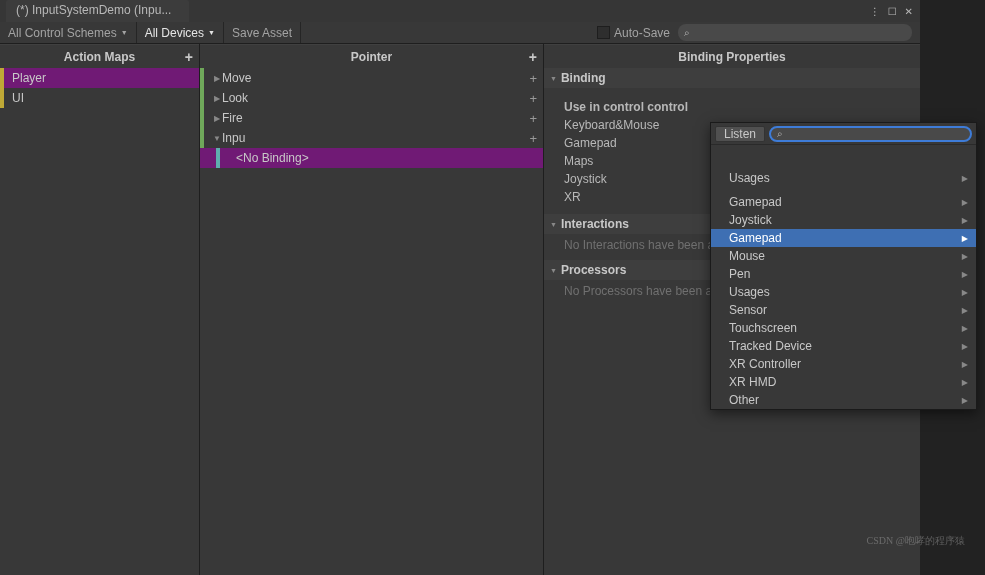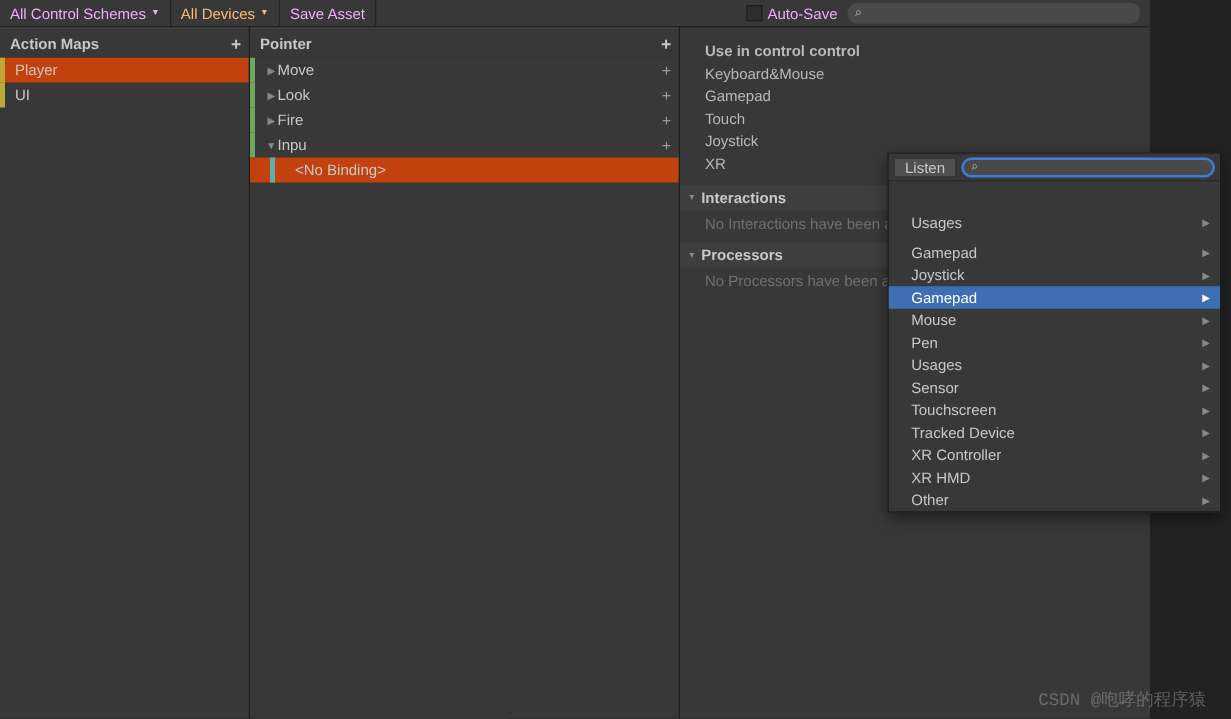--- a/index.html
+++ b/index.html
@@ -5,41 +5,41 @@
     * { box-sizing: border-box; margin: 0; padding: 0; font-family: Arial, sans-serif; font-size: 12px; }
     body { background: #222; color: #b8b8b8; width: 985px; height: 575px; position: relative; overflow: hidden; }
     
     .window { width: 920px; height: 575px; background: #282828; display: flex; flex-direction: column; }
     .title-bar { background: #363636; height: 22px; display: flex; align-items: center; padding: 0 6px; color: #b8b8b8; position: relative; }
     .title-bar-tab { background: #3c3c3c; height: 22px; padding: 3px 18px 3px 10px; border-radius: 2px 2px 0 0; font-size: 11px; position: relative; }
     .title-bar-controls { position: absolute; right: 4px; display: flex; gap: 2px; align-items: center; }
     .title-bar-controls span { color: #b8b8b8; font-size: 10px; padding: 2px 3px; }
     
     .toolbar { background: #383838; height: 22px; display: flex; align-items: center; border-bottom: 1px solid #1e1e1e; gap: 0; }
-    .toolbar-item { height: 100%; padding: 0 8px; display: flex; align-items: center; color: #f0abfc; border-right: 1px solid #252525; }
-    .toolbar-item.disabled { color: #fdba74; }
+    .toolbar-item { height: 100%; padding: 0 8px; display: flex; align-items: center; color: #a3a3a3; border-right: 1px solid #252525; }
+    .toolbar-item.disabled { color: #e5e5e5; }
     .dropdown-arrow { font-size: 7px; margin-left: 4px; }
     .toolbar-spacer { flex: 1; }
     .checkbox { width: 13px; height: 13px; border: 1px solid #1e1e1e; background: #2e2e2e; margin-right: 4px; }
     .toolbar-search { background: #494949; height: 17px; width: 234px; border-radius: 8px; display: flex; align-items: center; padding: 0 6px; margin-right: 8px; }
     .search-glyph { color: #b8b8b8; font-size: 10px; }
     
     .panels { display: flex; flex: 1; min-height: 0; }
     .panel { display: flex; flex-direction: column; border-right: 1px solid #1e1e1e; }
     .panel:last-child { border-right: none; }
-    .panel-header { background: #383838; height: 24px; display: flex; align-items: center; padding: 0 8px; color: #c8c8c8; font-size: 11px; font-weight: bold; position: relative; border-top: 1px solid #404040; }
+    .panel-header { background: #383838; height: 24px; display: flex; align-items: center; padding: 0 8px; color: #c8c8c8; font-size: 11px; font-weight: bold; position: relative; border-top: 1px solid #404040; justify-content: center; }
     .panel-header .plus-btn { position: absolute; right: 6px; color: #c8c8c8; font-size: 14px; }
     .panel-body { flex: 1; background: #383838; overflow: hidden; }
     
     .panel-action-maps { width: 200px; }
     .panel-actions { width: 344px; }
     .panel-binding { flex: 1; }
     
     .list-item { height: 20px; display: flex; align-items: center; padding: 0 4px 0 0; color: #c8c8c8; position: relative; }
-    .list-item.selected { background: #c2410c; }
+    .list-item.selected { background: #701a75; }
     .color-stripe { width: 4px; height: 100%; margin-right: 8px; }
     .yellow-stripe { background: #bfa936; }
     .green-stripe { background: #6fa85a; }
     .teal-stripe { background: #5faeae; }
     .list-indent { width: 16px; }
     .tree-arrow { font-size: 8px; color: #888; width: 10px; text-align: center; }
     .tree-arrow.open { color: #888; }
     .plus-mini { position: absolute; right: 6px; color: #999; font-size: 13px; }
     
     .section-hdr { background: #3e3e3e; height: 20px; display: flex; align-items: center; padding: 0 6px; color: #c8c8c8; font-size: 11px; font-weight: bold; }
@@ -55,26 +55,36 @@
     .popup-search-row { display: flex; align-items: center; height: 22px; padding: 2px 4px; gap: 4px; background: #383838; border-bottom: 1px solid #2a2a2a; }
     .listen-btn { background: #505050; border: 1px solid #333; height: 16px; padding: 0 8px; color: #c8c8c8; font-size: 11px; line-height: 14px; border-radius: 2px; }
     .popup-search { flex: 1; background: #494949; height: 16px; border-radius: 8px; border: 2px solid #3e7cd8; display: flex; align-items: center; padding: 0 6px; }
     .popup-search input { background: transparent; border: none; color: #c8c8c8; outline: none; width: 100%; font-size: 11px; }
     .popup-divider { height: 24px; }
     .popup-item { height: 18px; display: flex; align-items: center; padding: 0 10px 0 18px; color: #c8c8c8; font-size: 11.5px; position: relative; }
     .popup-item.highlighted { background: #3e6fb3; color: #fff; }
     .popup-item .chev { position: absolute; right: 8px; font-size: 8px; color: #888; }
     .popup-item.highlighted .chev { color: #fff; }
     
-    .watermark { position: absolute; right: 20px; bottom: 6px; color: rgba(200,200,200,0.35); font-size: 14px; font-family: Liberation Mono, monospace; }
+    .watermark { position: absolute; right: 20px; bottom: 27px; color: rgba(200,200,200,0.35); font-size: 10px; font-family: Liberation Serif, serif; }
   </style>
 </head>
 <body>
 
 <div class="window">
+  <div class="title-bar">
+    <div class="title-bar-tab">
+      <span>(*) InputSystemDemo (Inpu...</span>
+    </div>
+    <div class="title-bar-controls">
+      <span>⋮</span>
+      <span>☐</span>
+      <span>✕</span>
+    </div>
+  </div>
 
   <div class="toolbar">
     <div class="toolbar-item">
       <span>All Control Schemes</span>
       <span class="dropdown-arrow">▼</span>
     </div>
     <div class="toolbar-item disabled">
       <span>All Devices</span>
       <span class="dropdown-arrow">▼</span>
     </div>
@@ -141,33 +151,40 @@
         </div>
         <div class="list-item selected">
           <span class="list-indent"></span>
           <span class="color-stripe teal-stripe"></span>
           <span style="margin-left:8px">&lt;No Binding&gt;</span>
         </div>
       </div>
     </div>
 
     <div class="panel panel-binding">
+      <div class="panel-header">
+        <span>Binding Properties</span>
+      </div>
       <div class="panel-body">
+        <div class="section-hdr">
+          <span class="fold">▼</span>
+          <span>Binding</span>
+        </div>
         <div style="height:10px"></div>
         <div class="prop-row">
             <span class="prop-label prop-bold">Use in control control</span>
           </div>
         <div class="prop-row">
             <span class="prop-label">Keyboard&amp;Mouse</span>
           </div>
         <div class="prop-row">
             <span class="prop-label">Gamepad</span>
           </div>
         <div class="prop-row">
-            <span class="prop-label">Touch</span>
+            <span class="prop-label">Maps</span>
           </div>
         <div class="prop-row">
             <span class="prop-label">Joystick</span>
           </div>
         <div class="prop-row">
             <span class="prop-label">XR</span>
           </div>
         <div style="height:8px"></div>
         <div class="section-hdr">
           <span class="fold">▼</span>

